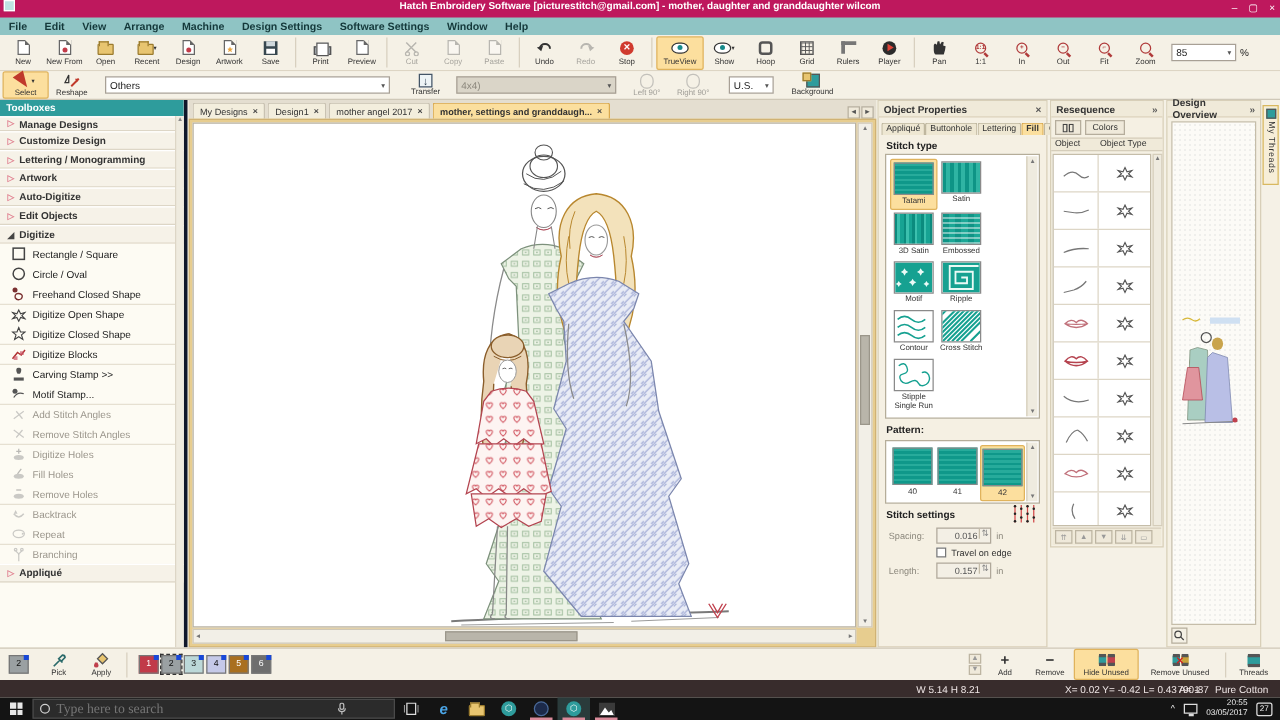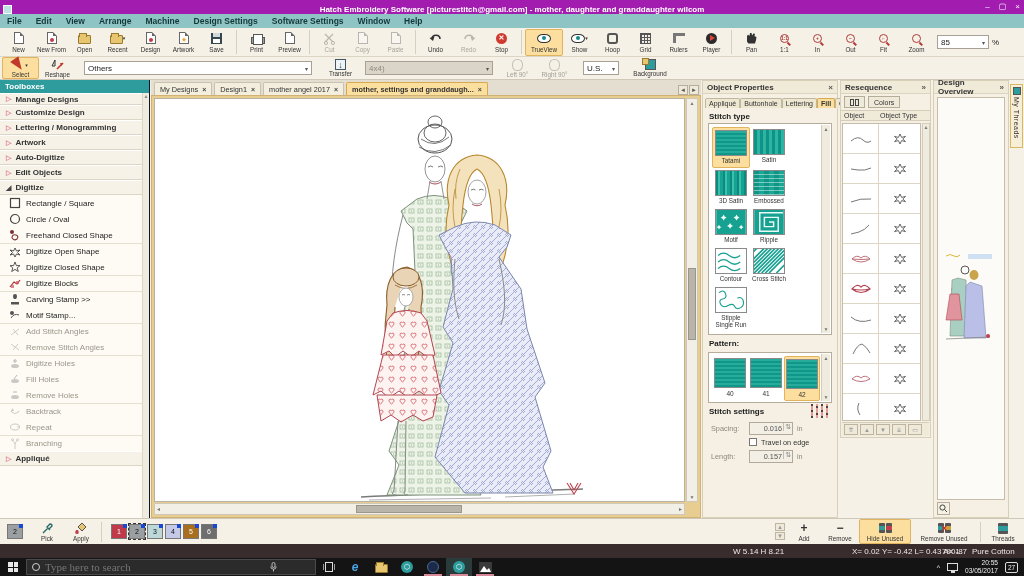--- a/index.html
+++ b/index.html
@@ -1,19 +1,19 @@
 <!DOCTYPE html>
 <html><head>
 <meta charset="utf-8">
 <style>
   *{box-sizing:border-box;margin:0;padding:0}
   html,body{width:1024px;height:576px;overflow:hidden}
   body{position:relative;font-family:"Liberation Sans",sans-serif;background:#f5f1e6;color:#222}
   
-  .titlebar{position:absolute;left:0;top:0;width:1024px;height:18px;background:#a21caf;color:#fff;font-size:8px;display:flex;align-items:center}
+  .titlebar{position:absolute;left:0;top:0;width:1024px;height:18px;background:#be185d;color:#fff;font-size:8px;display:flex;}
   .titlebar .ttl{position:absolute;left:50%;transform:translateX(-50%);white-space:nowrap;font-weight:bold}
   .winbtns{position:absolute;right:4px;top:0;display:flex;gap:9px;font-size:8px;line-height:14px}
   .applogo{width:9px;height:9px;margin-left:3px;background:#bfe3e3;border:1px solid #fff}
   .menubar{position:absolute;left:0;top:14px;width:1024px;height:14px;background:#8fc4c4;display:flex;align-items:center;font-size:8.5px;font-weight:bold;color:#14383a}
   .menubar span{padding:0 7px;cursor:default}
   
   .tb1{position:absolute;left:0;top:28px;width:1024px;height:29px;background:#f5f1e6;border-bottom:1px solid #ddd5c4;display:flex;align-items:center;padding-left:2px}
   .tbtn{width:33px;height:27px;display:flex;flex-direction:column;align-items:center;justify-content:center;gap:1px;font-size:6.3px;color:#333;border:1px solid transparent;border-radius:2px}
   .tbtn .ic{height:13px;display:flex;align-items:center;justify-content:center}
   .tbtn.on{background:#fcdf9e;border-color:#e0b35c}
@@ -50,21 +50,21 @@
   .i-player:before{content:"";border-left:5px solid #e04438;border-top:3px solid transparent;border-bottom:3px solid transparent;margin-left:1px}
   .i-eye{width:14px;height:9px;border:1.3px solid #333;border-radius:50% / 60%;position:relative;background:#fff}
   .i-eye:before{content:"";position:absolute;left:4px;top:1.5px;width:4px;height:4px;border-radius:50%;background:#168a8a}
   .i-hand{width:10px;height:11px;background:#333;border-radius:3px 3px 2px 2px;clip-path:polygon(0 35%,15% 20%,30% 30%,35% 5%,50% 0,55% 28%,70% 8%,85% 12%,80% 35%,100% 40%,95% 70%,85% 100%,15% 100%,0 70%)}
   .i-arrowsel{width:0;height:0;border-left:5px solid transparent;border-right:5px solid transparent;border-top:13px solid #c0392b;transform:rotate(-35deg)}
   .i-transfer{width:11px;height:11px;border:1px solid #456;position:relative;display:flex;align-items:center;justify-content:center;color:#345;font-size:9px;font-weight:bold;background:#eef4f6}
   .spool{width:10px;height:11px;background:#2e9c9c;border-top:3px solid #555;border-bottom:3px solid #555;border-radius:1px}
   .chip{width:16px;height:15px;border:1px solid #777;position:relative;font-size:7px;color:#111;display:flex;align-items:center;justify-content:center}
   .chip .bm{position:absolute;right:-1px;top:-1px;width:4px;height:4px;background:#1848d8}
   
-  .sidebar{position:absolute;left:0;top:80px;width:150px;height:438px;background:#fdfbf3;border-right:1px solid #0f172a;overflow:hidden}
+  .sidebar{position:absolute;left:0;top:80px;width:150px;height:438px;background:#fdfbf3;border-right:3px solid #0f172a;overflow:hidden}
   .sb-head{height:13px;background:#2e9c9c;color:#fff;font-size:8px;font-weight:bold;display:flex;align-items:center;padding-left:5px}
   .tgroup{height:15px;background:#f6f2e8;border-bottom:1px solid #ddd6c6;border-top:1px solid #fff;display:flex;align-items:center;font-size:8px;font-weight:bold;color:#333;padding-left:6px;gap:4px}
   .tgroup .ar{color:#e08090;font-size:7px}
   .tgroup .ar.open{color:#444}
   .tool{height:16px;display:flex;align-items:center;font-size:8px;color:#222;padding-left:9px;gap:5px;background:#fdfbf3}
   .tool.sep{border-top:1px solid #e6e0d1}
   .tool.off{color:#9b968c}
   .tool.off svg{opacity:.5}
   .sb-scroll{position:absolute;right:0;top:13px;bottom:0;width:7px;background:#efebdf;border-left:1px solid #ddd6c6;font-size:5px;color:#888;text-align:center}
   

